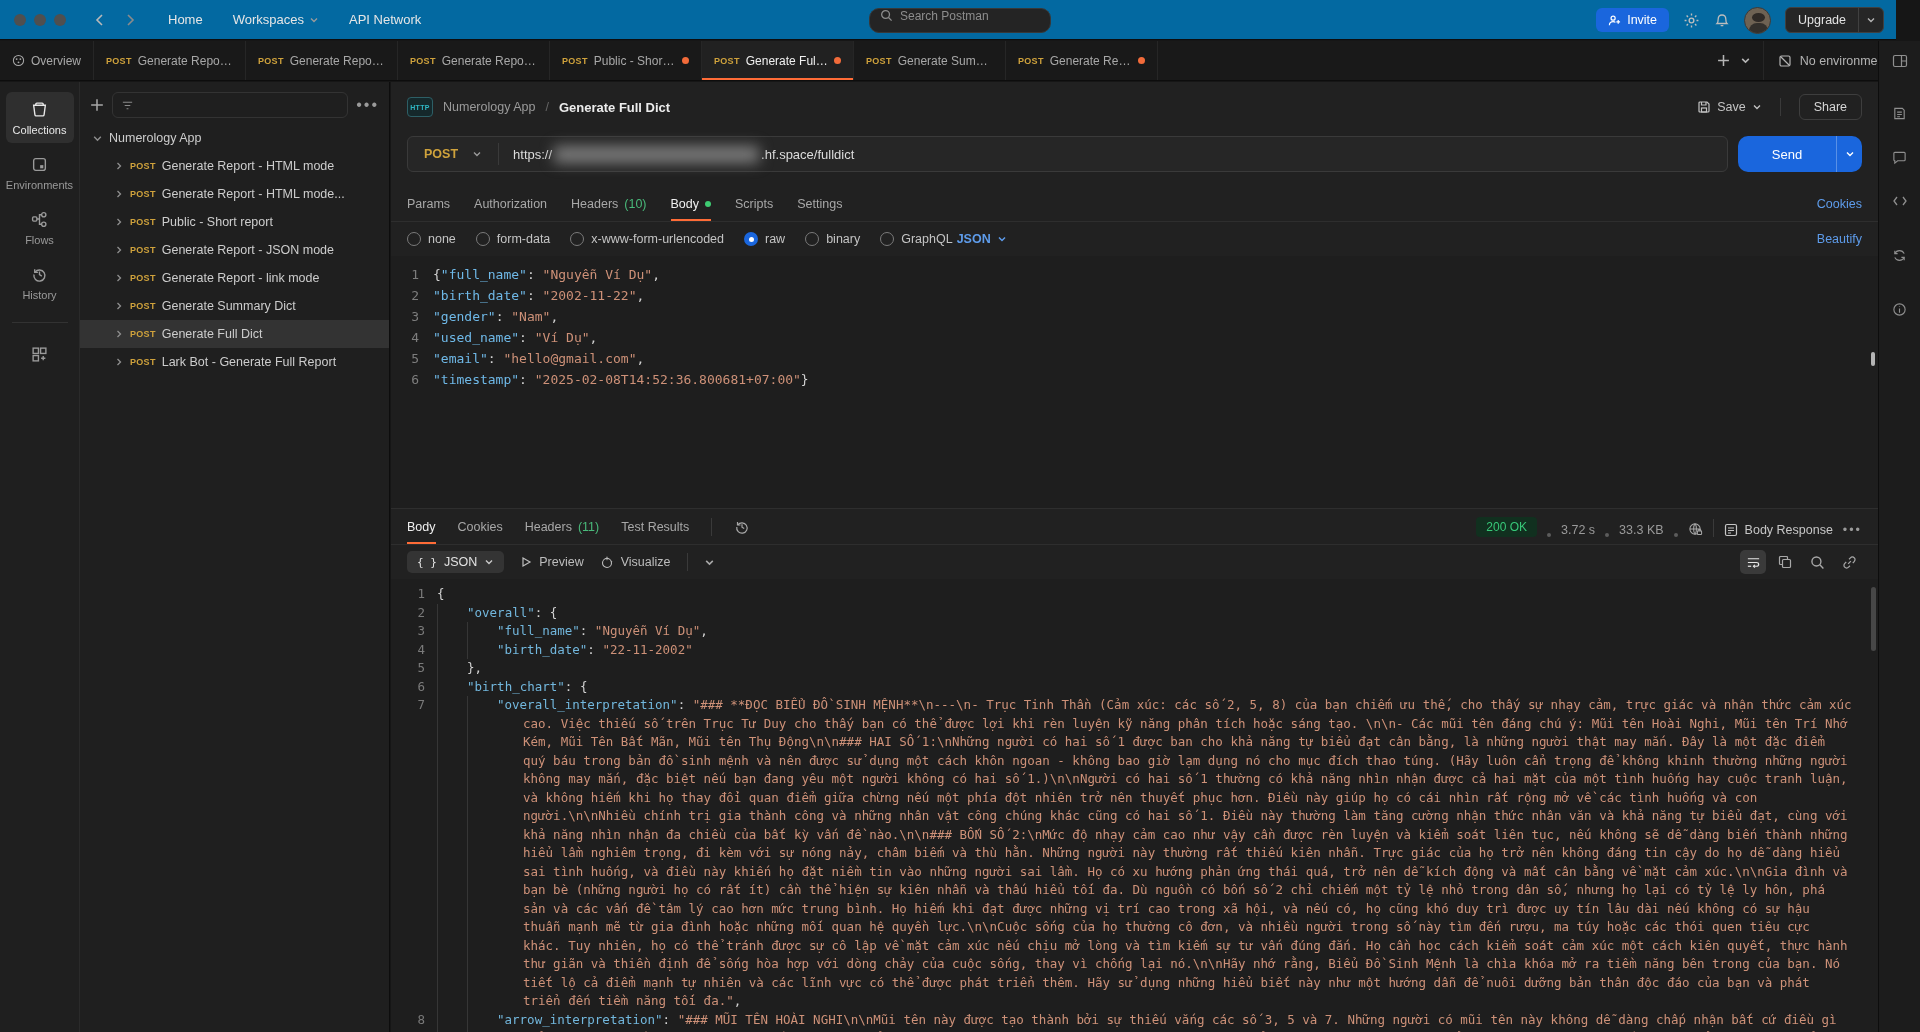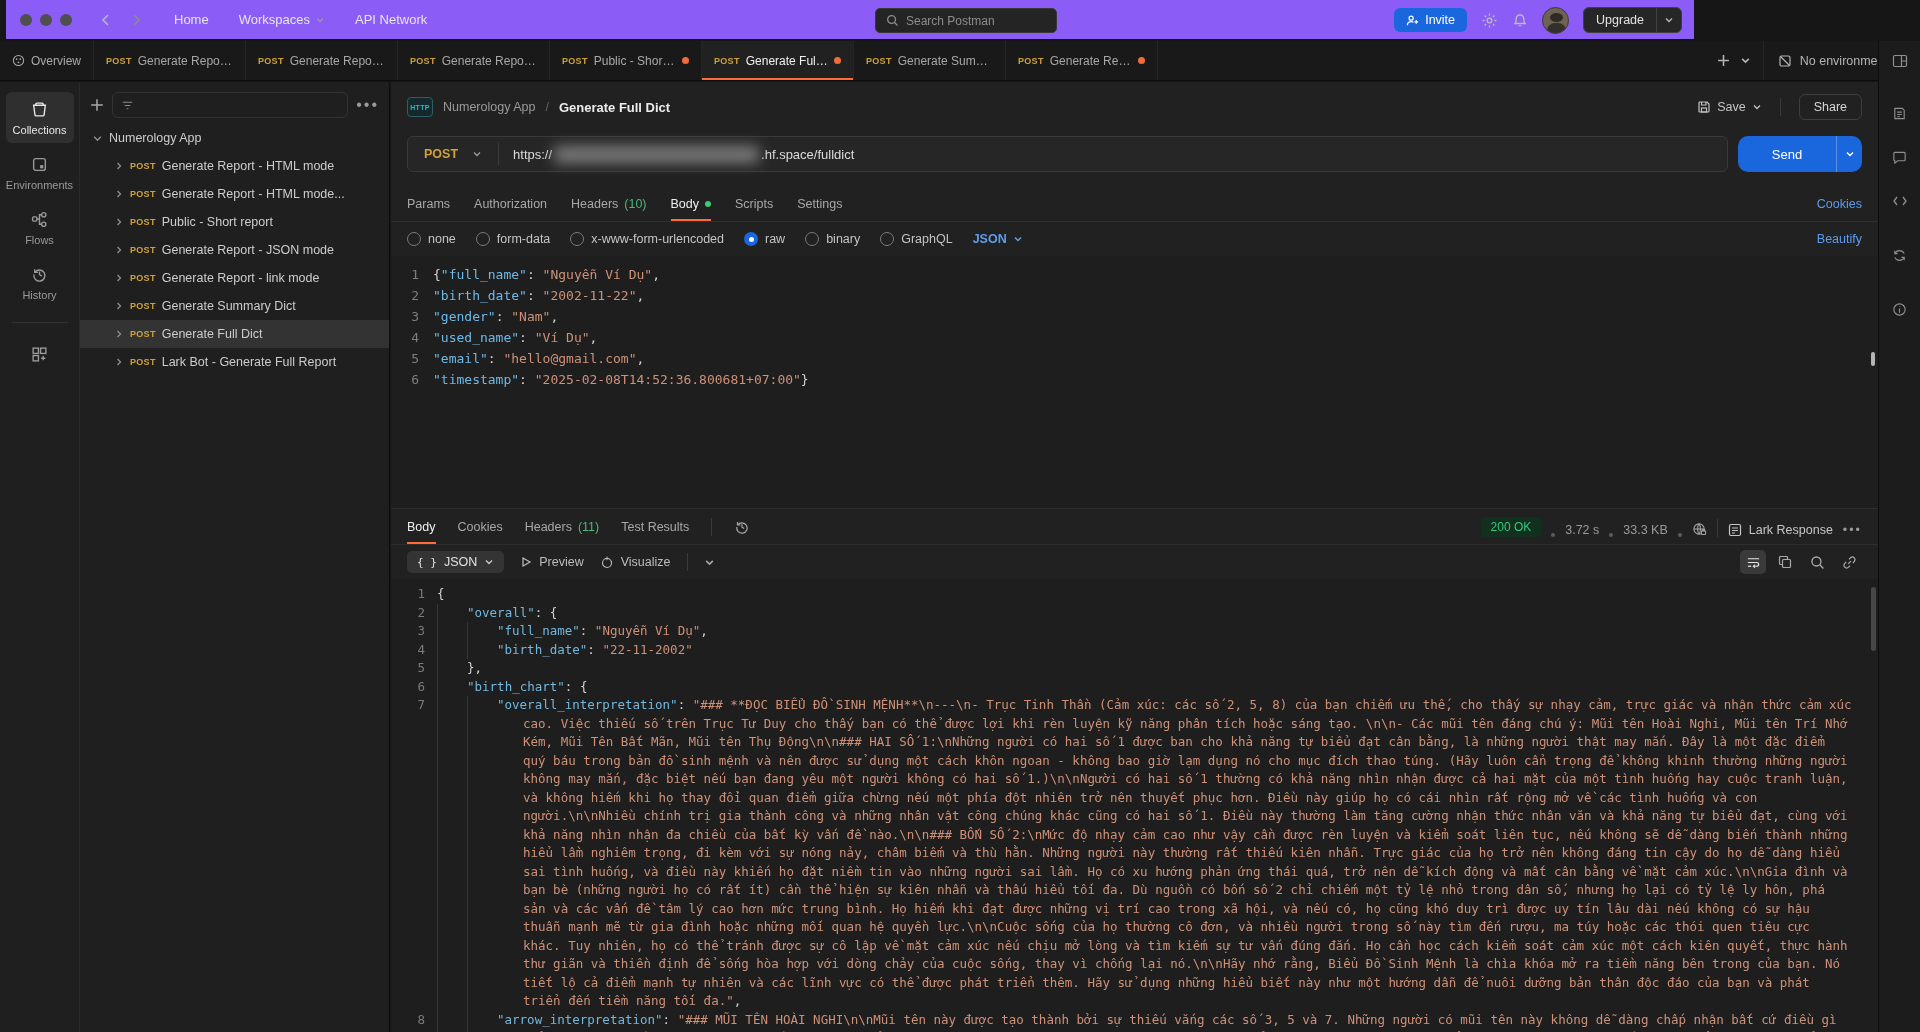--- a/index.html
+++ b/index.html
@@ -1,30 +1,30 @@
 <!DOCTYPE html>
 <html><head>
 <meta charset="utf-8">
 <style>
   * { margin:0; padding:0; box-sizing:border-box; }
   html,body { width:1920px; height:1032px; overflow:hidden; background:#161616;
     font-family:"Liberation Sans", sans-serif; color:#d0d0d0; -webkit-font-smoothing:antialiased; }
   svg { display:block; }
 
   
-  #topbar { position:absolute; top:0; left:6px; width:1688px; height:40px; background:#8b5cf6;
+  #topbar { position:absolute; top:0; left:0; width:1896px; height:40px; background:#0369a1;
     border-bottom:1px solid #0d0d0d; display:flex; align-items:center; }
   .traffic { display:flex; gap:8px; margin-left:14px; }
   .traffic i { width:12px; height:12px; border-radius:50%; background:#4f4f4f; }
   .navarrow { color:#b9b9b9; margin-left:26px; cursor:pointer; }
   .navarrow.fwd { margin-left:14px; color:#8b8b8b; }
   .topnav { display:flex; align-items:center; gap:30px; margin-left:30px; font-size:13px; color:#e6e6e6; }
   .topnav .item { display:flex; align-items:center; gap:5px; cursor:pointer; }
   #searchbox { position:absolute; left:869px; top:8px; width:182px; height:25px; background:#242424;
-    border:1px solid #383838; border-radius:5px; display:flex; align-items:center; gap:7px; padding:0 10px;
+    border:1px solid #383838; border-radius:10px; display:flex; align-items:flex-start; gap:7px; padding:0 10px;
     color:#8d8d8d; font-size:12px; }
   .top-right { position:absolute; right:12px; top:0; height:40px; display:flex; align-items:center; gap:14px; }
   .btn-invite { display:flex; align-items:center; gap:6px; background:#1a66dd; color:#fff; font-size:12.5px;
     padding:5px 12px; border-radius:6px; cursor:pointer; }
   .icon-btn { color:#bdbdbd; cursor:pointer; }
   .avatar { width:27px; height:27px; border-radius:50%; background:
     radial-gradient(circle at 50% 38%, #a08succeed 0, #9b8468 30%, #5d5a66 62%, #2e2e33 100%);
     background-color:#6e6253; border:1px solid #3a3a3a; position:relative; overflow:hidden; cursor:pointer; }
   .avatar::after{ content:""; position:absolute; left:7px; top:5px; width:13px; height:9px; border-radius:50%;
     background:#2f2a26; }
@@ -107,21 +107,21 @@
 
   #reqtabs { height:36px; display:flex; align-items:center; padding:0 16px; gap:24px; font-size:12.5px;
     color:#a8a8a8; border-bottom:1px solid #2e2e2e; }
   .rq-tab { display:flex; align-items:center; gap:6px; height:100%; cursor:pointer; position:relative; }
   .rq-tab .cnt { color:#49b97a; }
   .rq-tab.active { color:#f0f0f0; }
   .rq-tab.active::after { content:""; position:absolute; left:0; right:0; bottom:0; height:2px; background:#ff6c37; }
   .gdot { width:6px; height:6px; border-radius:50%; background:#3ecb72; }
   .link-blue { margin-left:auto; color:#5e9ceb; font-size:12.5px; cursor:pointer; }
 
-  #radiorow { height:34px; display:flex; align-items:center; gap:20px; padding:0 16px; font-size:12.5px; color:#c4c4c4; }
+  #radiorow { height:34px; display:flex; align-items:center; gap:4px; padding:0 16px; font-size:12.5px; color:#c4c4c4; }
   .radio { display:flex; align-items:center; gap:7px; cursor:pointer; }
   .radio .rb { width:14px; height:14px; border-radius:50%; border:1.5px solid #7a7a7a; background:transparent; }
   .radio.sel .rb { border:none; background:#1a66dd; position:relative; }
   .radio.sel .rb::after { content:""; position:absolute; left:4.5px; top:4.5px; width:5px; height:5px;
     border-radius:50%; background:#fff; }
   .jsonsel { display:flex; align-items:center; gap:6px; color:#5e9ceb; font-weight:bold; cursor:pointer; }
 
   #reqeditor { height:252px; background:#1e1e1e; position:relative; overflow:hidden;
     font-family:"DejaVu Sans Mono", monospace; font-size:13px; line-height:21px; padding-top:8px; }
   .qline { display:flex; }
@@ -618,21 +618,21 @@
             <rect x="10" y="9.5" width="4.5" height="3.8" rx="0.8" fill="#1e1e1e"></rect>
             <path d="M10.8 9.5 V8.8 C10.8 7.9 13.7 7.9 13.7 8.8 V9.5"></path>
           </svg>
       </span>
       <span class="vline"></span>
       <span class="saveresp">
         <svg width="14" height="14" viewBox="0 0 14 14" fill="none" stroke="currentColor" stroke-width="1.2">
             <rect x="1.5" y="1.5" width="11" height="11" rx="1.5"></rect>
             <path d="M4 5 H10 M4 7.5 H10 M4 10 H7"></path>
           </svg>
-        <span>Lark Response</span>
+        <span>Body Response</span>
       </span>
       <span style="letter-spacing:2px;">•••</span>
     </div>
   </div>
 
   <div id="resptools">
     <span class="pill-json">
       <span style="font-family:'DejaVu Sans Mono',monospace; font-size:11px;">{ }</span>
       <span>JSON</span>
       <svg width="10" height="10" viewBox="0 0 10 10" fill="none" stroke="#c9c9c9" stroke-width="1.4">

